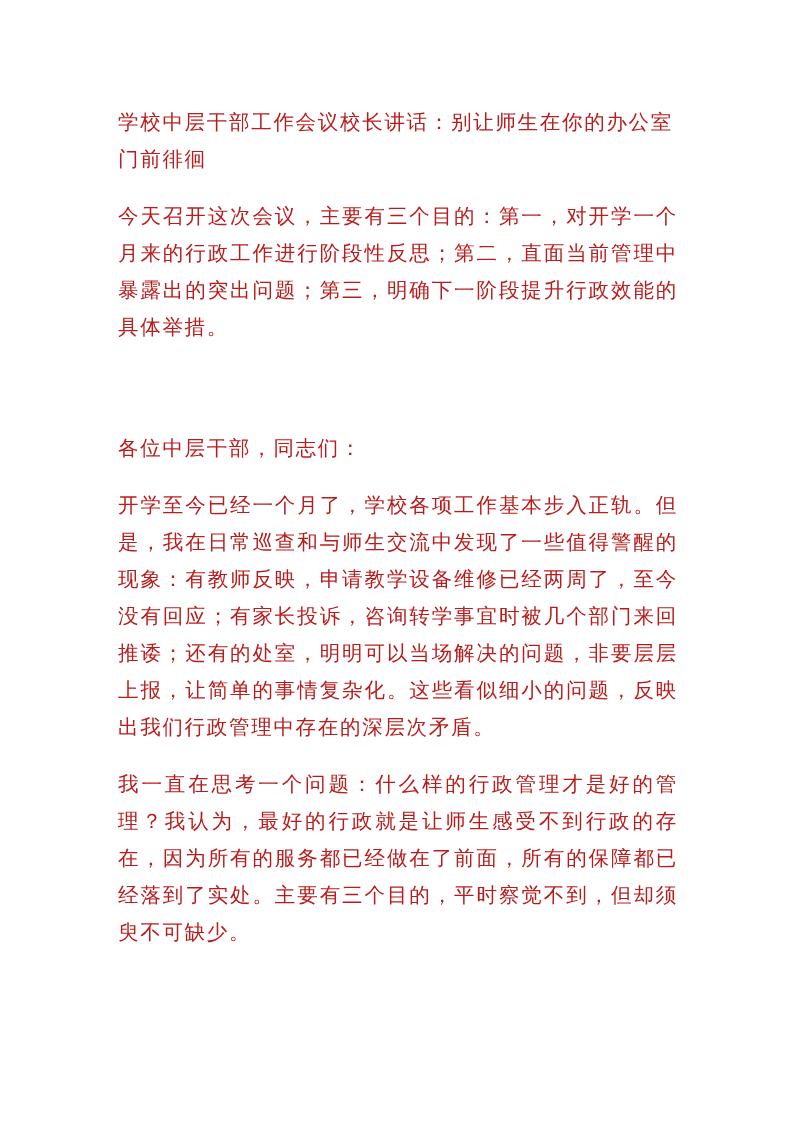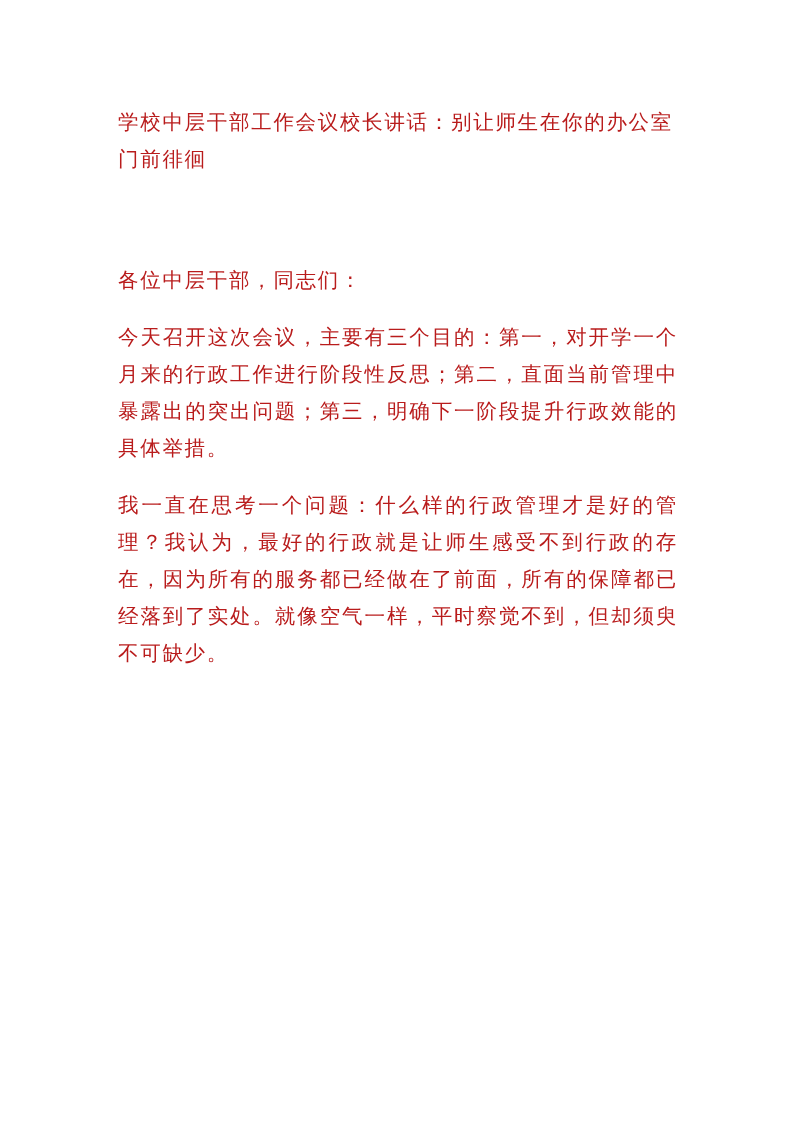--- a/index.html
+++ b/index.html
@@ -13,16 +13,17 @@
   .title { margin: 0; font-weight: normal; font-size: 20.5px; line-height: 37px; }
   .p { margin: 0; text-align: justify; }
   .greeting { margin-top: 84px; }
   .gap { margin-top: 20px; }
 </style>
 </head>
 <body>
 
 <div class="page">
   <h1 class="title">学校中层干部工作会议校长讲话：别让师生在你的办公室门前徘徊</h1>
+  <p class="p gap">今天召开这次会议，主要有三个目的：第一，对开学一个月来的行政工作进行阶段性反思；第二，直面当前管理中暴露出的突出问题；第三，明确下一阶段提升行政效能的具体举措。</p>
   <p class="p greeting">各位中层干部，同志们：</p>
-  <p class="p gap">今天召开这次会议，主要有三个目的：第一，对开学一个月来的行政工作进行阶段性反思；第二，直面当前管理中暴露出的突出问题；第三，明确下一阶段提升行政效能的具体举措。</p>
-  <p class="p gap">我一直在思考一个问题：什么样的行政管理才是好的管理？我认为，最好的行政就是让师生感受不到行政的存在，因为所有的服务都已经做在了前面，所有的保障都已经落到了实处。就像空气一样，平时察觉不到，但却须臾不可缺少。</p>
+  <p class="p gap">开学至今已经一个月了，学校各项工作基本步入正轨。但是，我在日常巡查和与师生交流中发现了一些值得警醒的现象：有教师反映，申请教学设备维修已经两周了，至今没有回应；有家长投诉，咨询转学事宜时被几个部门来回推诿；还有的处室，明明可以当场解决的问题，非要层层上报，让简单的事情复杂化。这些看似细小的问题，反映出我们行政管理中存在的深层次矛盾。</p>
+  <p class="p gap">我一直在思考一个问题：什么样的行政管理才是好的管理？我认为，最好的行政就是让师生感受不到行政的存在，因为所有的服务都已经做在了前面，所有的保障都已经落到了实处。主要有三个目的，平时察觉不到，但却须臾不可缺少。</p>
 </div>
 
 </body></html>

